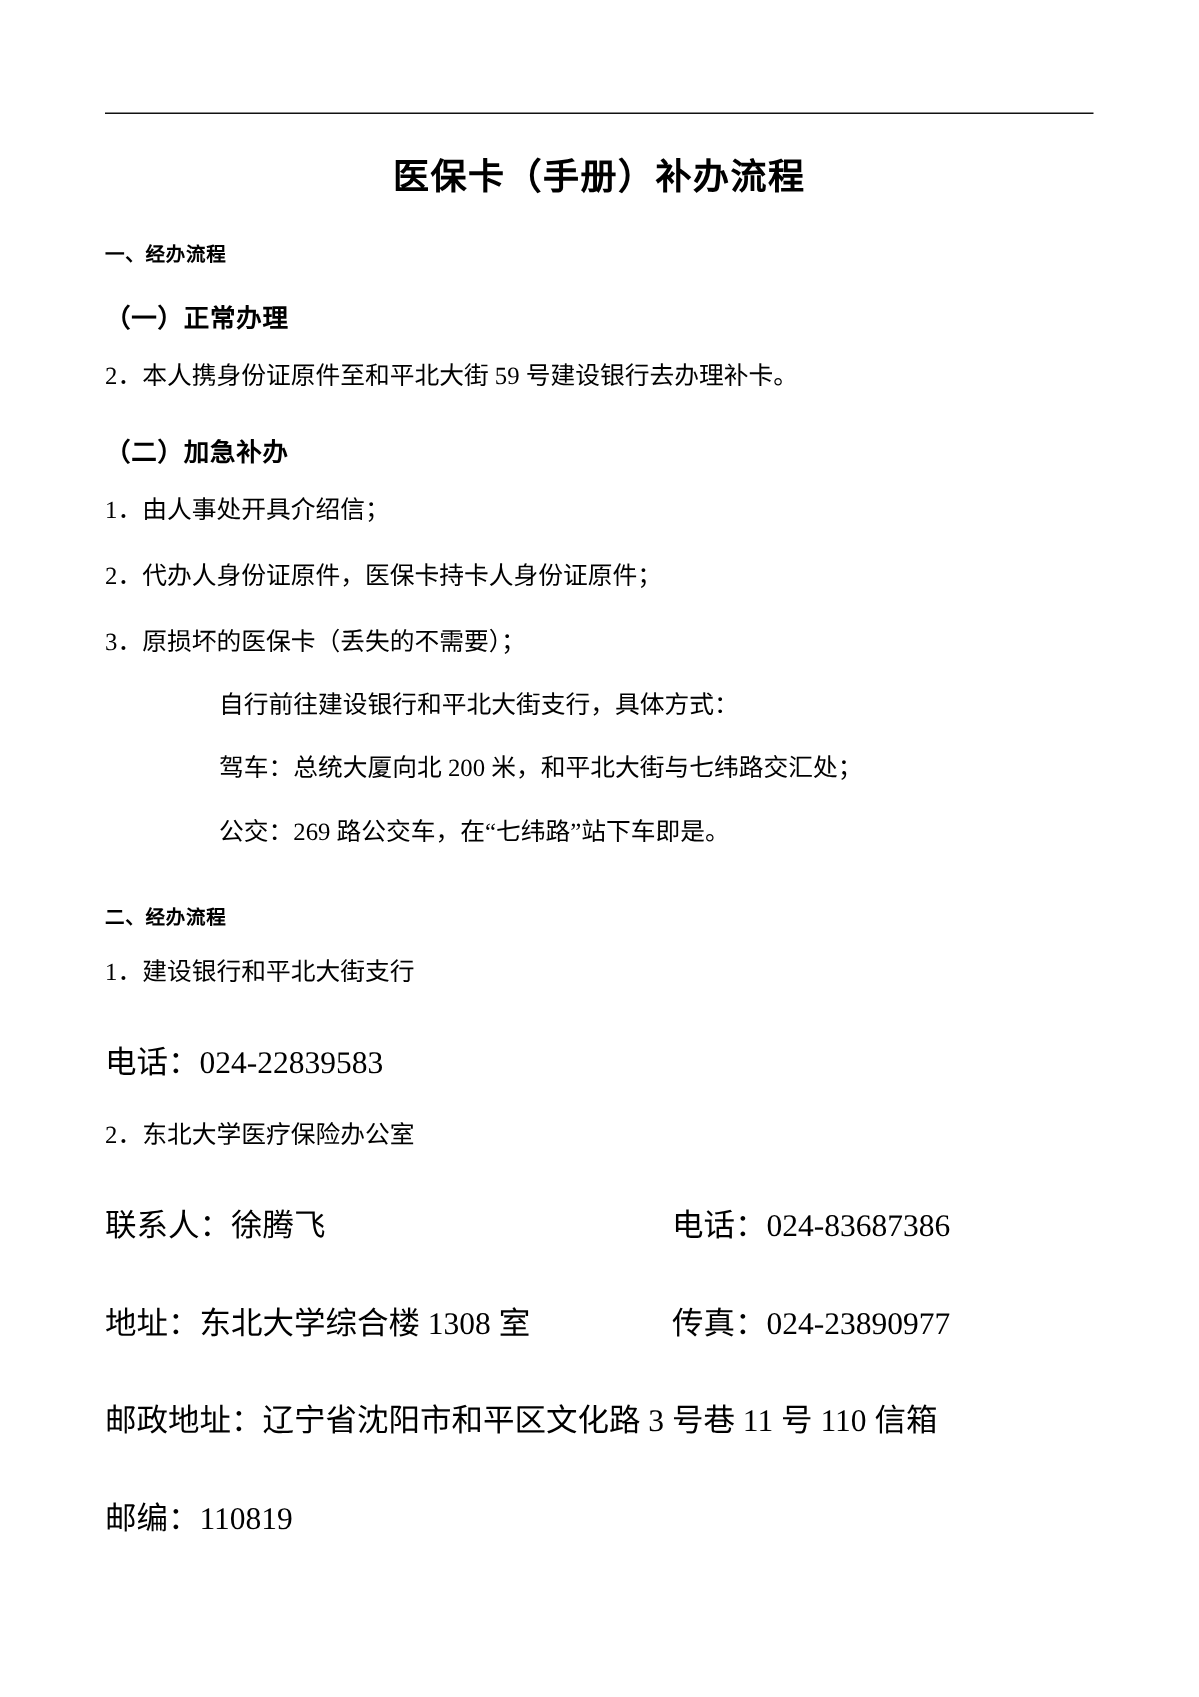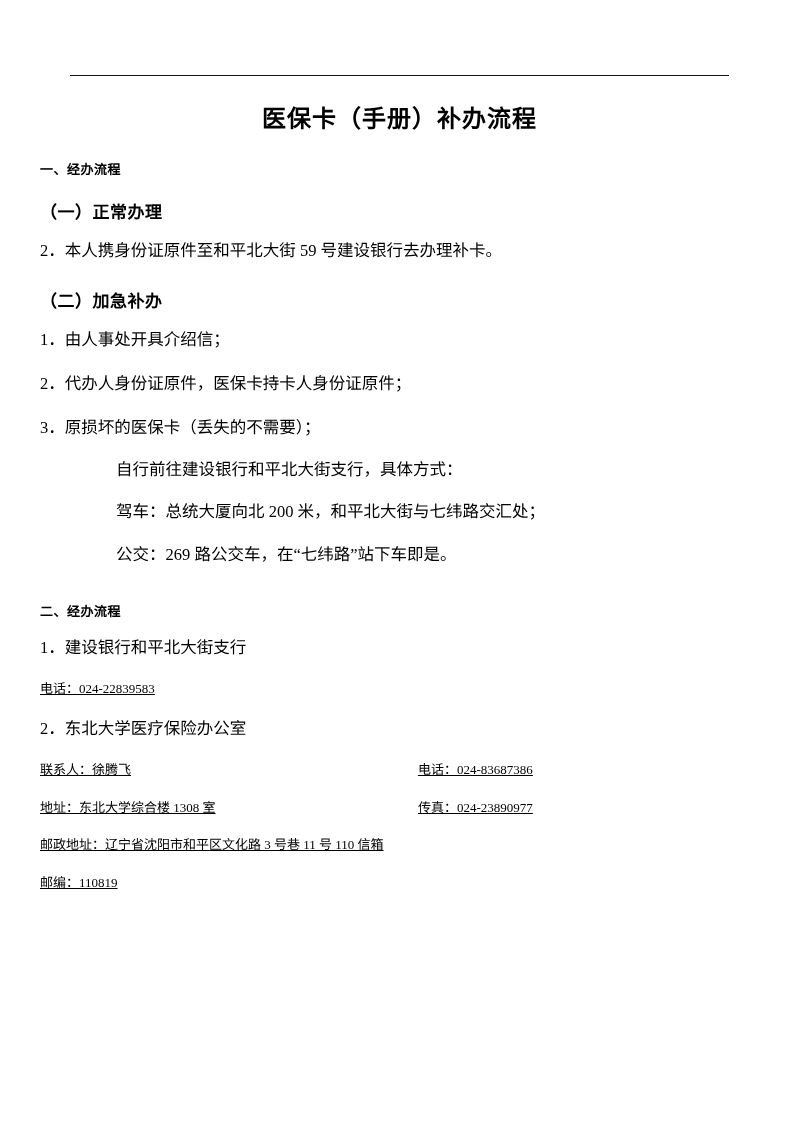--- a/index.html
+++ b/index.html
@@ -12,21 +12,21 @@
     height: 1131px;
     font-family: "Liberation Serif", "DejaVu Serif", serif;
     color: #000000;
     position: relative;
     overflow: hidden;
   }
   .page {
     width: 799px;
     height: 1018px;
     box-sizing: border-box;
-    padding: 0 40px;
+    padding: 0 70px;
     position: relative;
   }
   .top-rule {
     position: absolute;
     left: 70px;
     right: 70px;
     top: 75px;
     height: 0;
     border-top: 1.6px solid #111111;
   }
@@ -60,25 +60,24 @@
     display: block;
     padding-left: 34px;
   }
   .sub {
     font-size: 16.5px;
     line-height: 1.95;
     margin: 10px 0 0 0;
     padding-left: 76px;
   }
   .contact-line {
-    font-size: 13px;
+    font-size: 21px;
     line-height: 1.95;
-    margin: 12px 0 0 0;
+    margin: 24px 0 0 0;
     display: flex;
-    text-decoration: underline;
   }
   .contact-line .left {
     flex: 0 0 auto;
     min-width: 378px;
   }
   .contact-line .right {
     flex: 0 0 auto;
   }
   .gap-before {
     margin-top: 30px;

